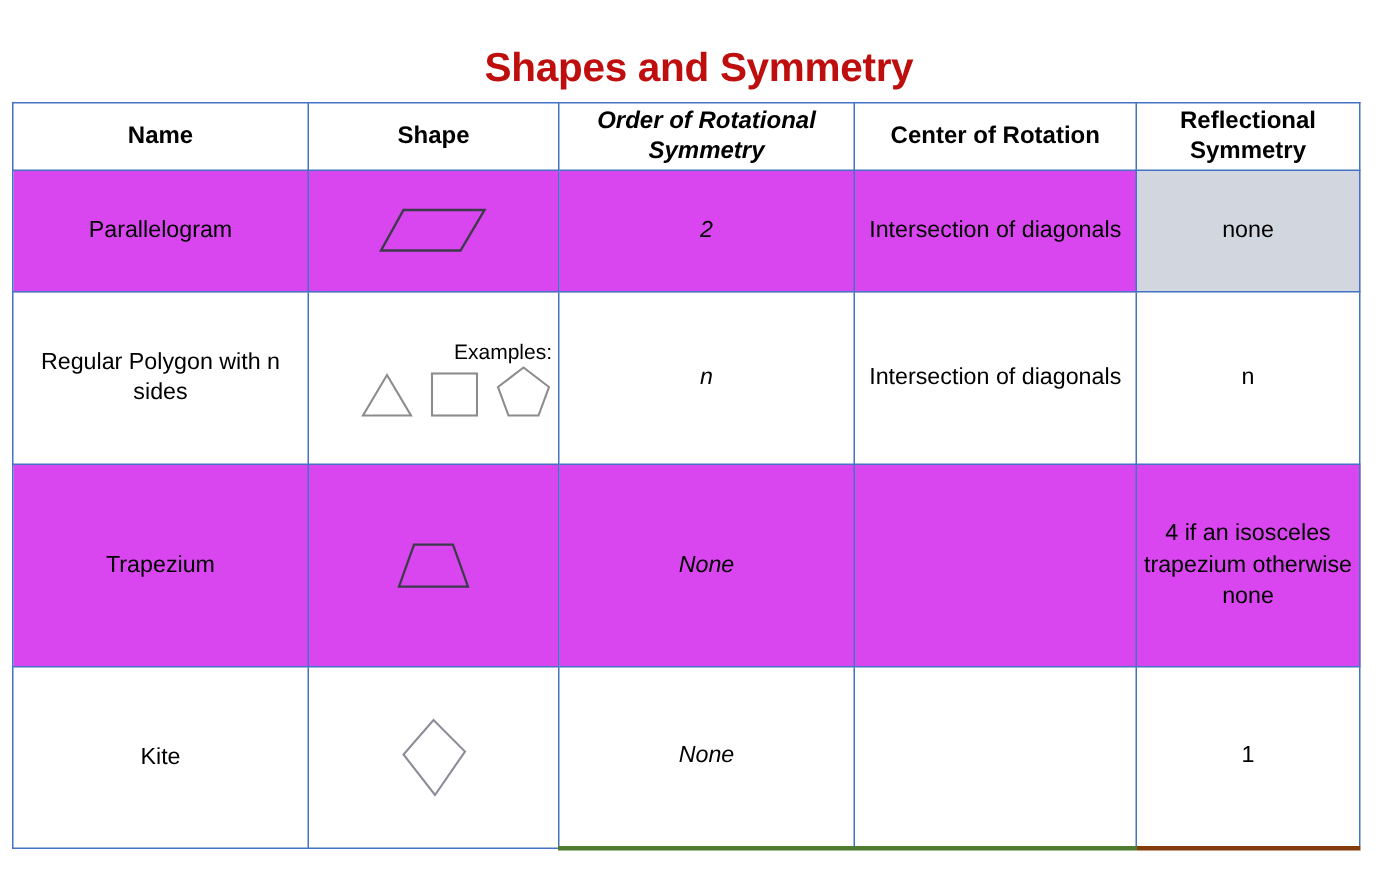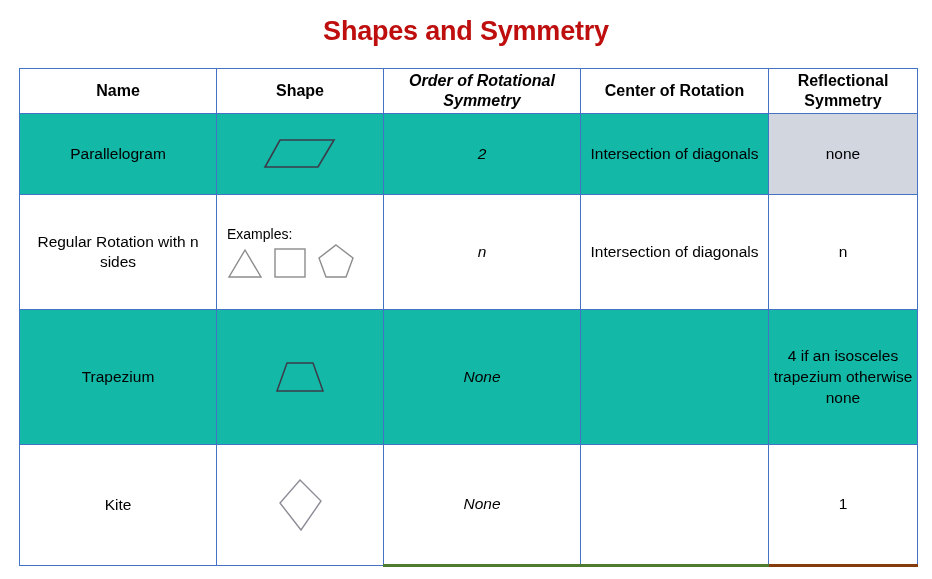--- a/index.html
+++ b/index.html
@@ -14,28 +14,28 @@
     overflow: hidden;
     position: relative;
   }
   #page-title {
     text-align: center;
     color: #BE0E0E;
     font-size: 27px;
     font-weight: bold;
     letter-spacing: -0.2px;
     margin: 0;
-    padding-top: 14px;
+    padding-top: 28px;
     height: 40px;
     line-height: 34px;
     font-family: "Liberation Sans", sans-serif;
   }
   #table-wrap {
     position: absolute;
-    left: 19px;
+    left: 8px;
     top: 68px;
     width: 898px;
     height: 499px;
   }
   table.sym-table {
     border-collapse: collapse;
     table-layout: fixed;
     width: 898px;
     height: 499px;
   }
@@ -55,21 +55,21 @@
     line-height: 1.25;
   }
   
   col.c-name   { width: 197px; }
   col.c-shape  { width: 167px; }
   col.c-order  { width: 197px; }
   col.c-center { width: 188px; }
   col.c-refl   { width: 149px; }
 
   
-  tr.shaded td { background: #14b8a6; }
+  tr.shaded td { background: #d946ef; }
   tr.plain  td { background: #FFFFFF; }
 
   
   td.gray-cell { background: #D2D7DF !important; }
 
   
   td.col-order, th.col-order {
     border-left: 3px solid #4E7B2E;
     border-right: 1px solid #4472C4;
     font-style: italic;
@@ -102,21 +102,21 @@
 
   .shape-holder {
     display: flex;
     align-items: center;
     justify-content: center;
     height: 100%;
   }
   .examples-block {
     display: flex;
     flex-direction: column;
-    align-items: flex-start;
+    align-items: flex-end;
     padding-left: 6px;
   }
   .examples-label {
     font-size: 14px;
     text-align: left;
     margin-bottom: 1px;
   }
   .examples-row {
     display: flex;
     align-items: flex-end;
@@ -159,21 +159,21 @@
               </svg>
             </span>
           </div>
         </td>
         <td class="col-order">2</td>
         <td class="col-center cell-lines">Intersection of diagonals</td>
         <td class="col-refl gray-cell">none</td>
       </tr>
 
       <tr class="plain">
-        <td class="cell-lines">Regular Rotation with n sides</td>
+        <td class="cell-lines">Regular Polygon with n sides</td>
         <td>
           <div class="examples-block">
             <div class="examples-label">Examples:</div>
             <div class="examples-row">
               <span>
                 <svg width="36" height="32" viewBox="0 0 36 32">
                   <polygon points="18,3 34,30 2,30" fill="none" stroke="#8C8C8C" stroke-width="1.4"></polygon>
                 </svg>
               </span>
               <span>

